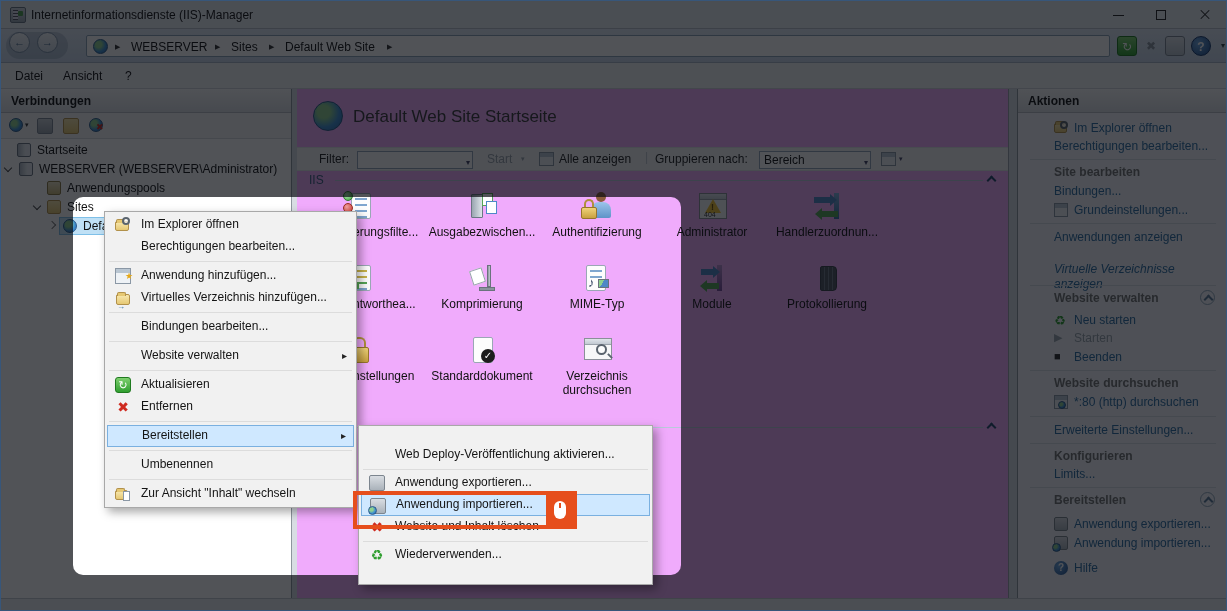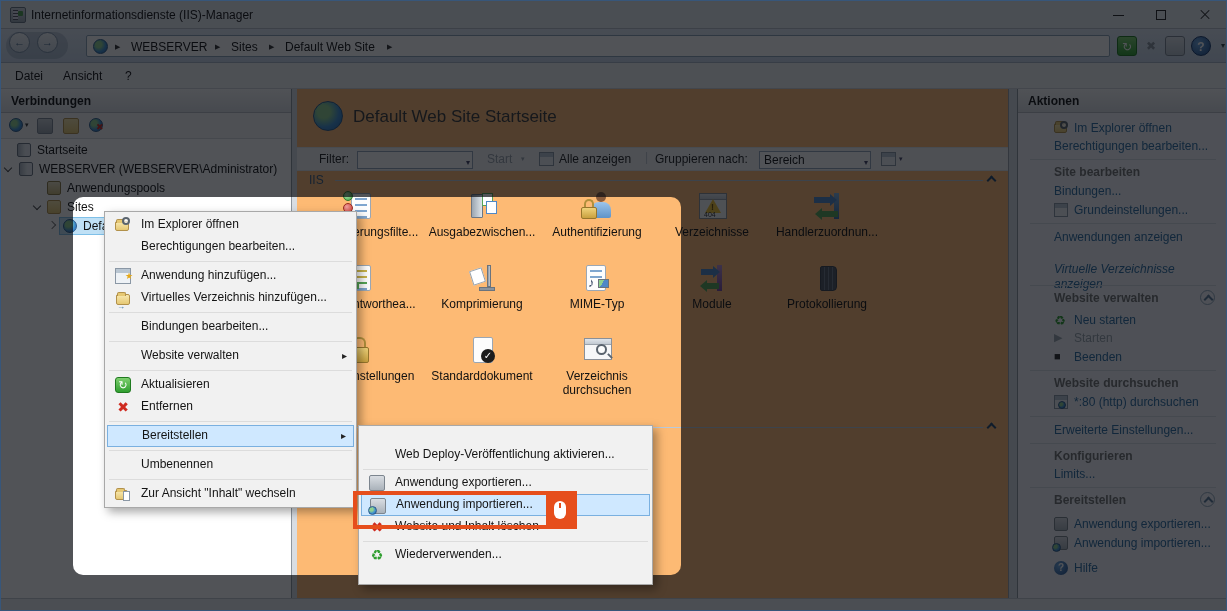--- a/index.html
+++ b/index.html
@@ -42,21 +42,21 @@
   .treerow { position:absolute; left:0; width:100%; height:19px; font-size:12px; color:#111; }
   .treerow .lbl { position:absolute; top:2px; white-space:nowrap; }
   .chevd { position:absolute; width:6px; height:6px; border-right:1px solid #444; border-bottom:1px solid #444; transform:rotate(45deg); }
   .chevr { position:absolute; width:6px; height:6px; border-right:1px solid #777; border-bottom:1px solid #777; transform:rotate(-45deg); }
   .ti { position:absolute; width:14px; height:14px; }
   .ti-server { background:linear-gradient(90deg,#aab4bf,#e7ecf1 60%); border:1px solid #6b7683; border-radius:2px; }
   .ti-pools { background:linear-gradient(#e8e0c0,#c9b878); border:1px solid #8a7a45; border-radius:2px; }
   .ti-folder { background:linear-gradient(#f4e3a8,#e3c66f); border:1px solid #b2914a; border-radius:2px; }
   .selrow { position:absolute; background:#bfe0f5; border:1px solid #7fc0e8; }
 
-  #mainpanel { position:absolute; left:296px; top:88px; width:712px; height:509px; background:#fdba74; border-right:1px solid #9aa2ab; }
+  #mainpanel { position:absolute; left:296px; top:88px; width:712px; height:509px; background:#f0abfc; border-right:1px solid #9aa2ab; }
   .maintitle { position:absolute; left:56px; top:18px; font-size:17px; color:#3a3a3a; }
   .bigglobe { position:absolute; left:16px; top:12px; width:30px; height:30px; }
   .filterbar { position:absolute; left:0; top:58px; width:100%; height:24px; background:#f4f5f6; border-top:1px solid #e2e4e7; border-bottom:1px solid #e2e4e7; font-size:12px; color:#222; }
   .combo { position:absolute; height:18px; background:#fff; border:1px solid #93a5b8; font-size:12px; color:#111; line-height:16px; padding-left:4px; }
   .combo .da { position:absolute; right:2px; top:3px; font-size:8px; color:#446; }
   .grouphdr { position:absolute; font-size:12px; color:#3c5d80; }
   .groupline { position:absolute; height:1px; background:#b9c9da; }
   .gchev { position:absolute; width:7px; height:7px; border-right:2px solid #24466b; border-bottom:2px solid #24466b; transform:rotate(-135deg); }
 
   .feat { position:absolute; font-size:12px; color:#111; text-align:center; }
@@ -274,21 +274,21 @@
       <span class="shackle" style="left:2px;top:8px;"></span>
       <span class="lock" style="left:-1px;top:16px;"></span>
     </div>
     <div class="feat" style="left:240px;top:136px;width:120px;">Authentifizierung</div>
 
     <div class="fi" style="left:400px;top:102px;">
       <span class="winico" style="left:2px;top:2px;width:28px;height:26px;"></span>
       <span class="tri" style="left:8px;top:8px;"></span>
       <span style="position:absolute;left:7px;top:20px;font-size:7px;color:#333;">404</span>
     </div>
-    <div class="feat" style="left:355px;top:136px;width:120px;">Verzeichnisse</div>
+    <div class="feat" style="left:355px;top:136px;width:120px;">Administrator</div>
 
     <div class="fi" style="left:515px;top:102px;">
       <span class="vbar" style="left:22px;top:2px;height:26px;background:linear-gradient(#7fb2e0,#3a6ea8);"></span>
       <span class="arrR" style="left:2px;top:6px;width:16px;"></span>
       <span class="arrL" style="left:10px;top:20px;width:16px;"></span>
     </div>
     <div class="feat" style="left:470px;top:136px;width:120px;">Handlerzuordnun...</div>
 
     <div class="fi" style="left:46px;top:174px;">
       <span class="doc" style="left:8px;top:2px;">

